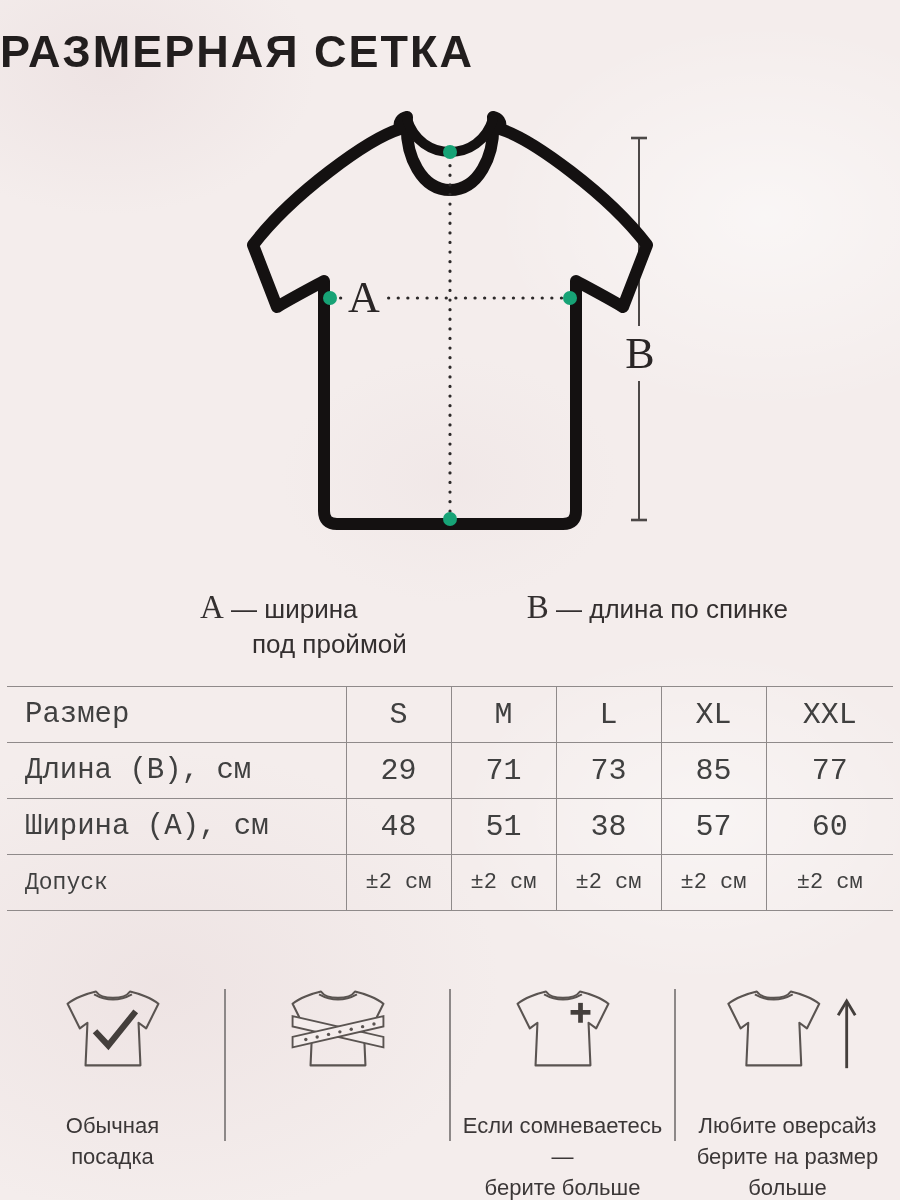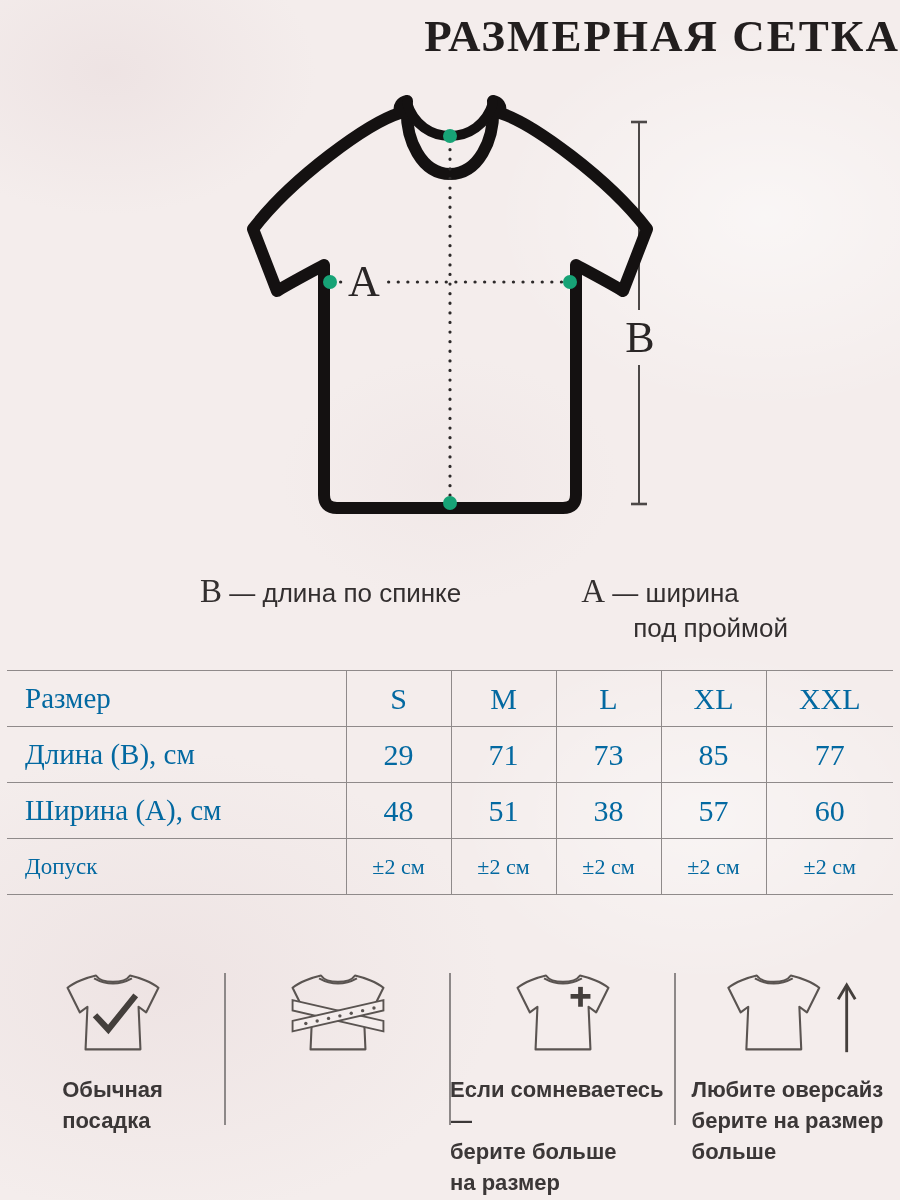--- a/index.html
+++ b/index.html
@@ -10,23 +10,23 @@
     background-image:
       radial-gradient(ellipse 320px 220px at 12% 6%,  rgba(226,209,211,.35), transparent 65%),
       radial-gradient(ellipse 420px 300px at 85% 18%, rgba(255,255,255,.50), transparent 65%),
       radial-gradient(ellipse 520px 360px at 18% 82%, rgba(228,212,213,.38), transparent 65%),
       radial-gradient(ellipse 380px 260px at 78% 68%, rgba(255,255,255,.42), transparent 65%),
       radial-gradient(ellipse 260px 190px at 50% 40%, rgba(233,220,221,.30), transparent 65%);
   }
   .page { position:relative; width:900px; height:1200px; }
 
   .title {
-    margin:0; padding-top:10px;
-    text-align:right;
-    font-family:Liberation Serif, serif;
+    margin:0; padding-top:26px;
+    text-align:left;
+    font-family:Liberation Sans, sans-serif;
     font-weight:600;
     font-size:45px; letter-spacing:2px;
     color:#221e1e;
   }
 
   .diagram-wrap { width:440px; margin:30px auto 0; }
   .diagram-wrap svg { display:block; }
   .meas-letter {
     font-family:"Liberation Serif", serif;
     font-size:44px; fill:#2a2626;
@@ -37,22 +37,22 @@
     padding-left:200px; gap:120px;
     margin-top:42px;
     font-size:26px; line-height:35px; color:#332f2f;
   }
   .legend .letter { font-family:"Liberation Serif", serif; font-size:33px; }
   .legend-line2 { margin-left:52px; }
 
   table.size-table {
     width:886px; margin:24px 7px 0;
     border-collapse:collapse; table-layout:fixed;
-    font-family:Liberation Serif, serif;
-    color:#0369a1;
+    font-family:Liberation Mono, monospace;
+    color:#404040;
   }
   .size-table th, .size-table td {
     border-top:1.5px solid #8f8a8a;
     height:55px; font-weight:400;
     text-align:center; font-size:30px;
     padding:0;
   }
   .size-table tbody tr:last-child th,
   .size-table tbody tr:last-child td { border-bottom:1.5px solid #8f8a8a; }
   .size-table th:not(:first-child),
@@ -68,25 +68,24 @@
   .tip {
     width:225px; display:flex; flex-direction:column; align-items:center;
     position:relative;
   }
   .tip + .tip::before {
     content:""; position:absolute; left:-1px; top:8px;
     width:1.5px; height:152px; background:#8d8888;
   }
   .tip svg { display:block; margin-top:2px; }
   .tip-caption {
-    margin-top:1px;
+    margin-top:21px;
     font-size:22px; line-height:31px;
-    color:#3b3737; text-align:left;
+    color:#3b3737; text-align:center;
     white-space:pre-line;
-    font-weight:bold;
   }
 </style>
 </head>
 <body>
 
 <div class="page">
 
   <h1 class="title">РАЗМЕРНАЯ СЕТКА</h1>
 
   <div class="diagram-wrap">
@@ -128,25 +127,25 @@
         <circle cx="220" cy="44" r="7"></circle>
         <circle cx="220" cy="411" r="7"></circle>
         <circle cx="100" cy="190" r="7"></circle>
         <circle cx="340" cy="190" r="7"></circle>
       </g>
     </svg>
   </div>
 
   <div class="legend">
     <div>
-      <div><span class="letter">В</span> <span>— длина по спинке</span></div>
-    </div>
-    <div>
       <div><span class="letter">А</span> <span>— ширина</span></div>
       <div class="legend-line2">под проймой</div>
+    </div>
+    <div>
+      <div><span class="letter">В</span> <span>— длина по спинке</span></div>
     </div>
   </div>
 
   <table class="size-table">
     <colgroup>
       <col class="c-label">
         <col class="c-size">
         <col class="c-size">
         <col class="c-size">
         <col class="c-size">

